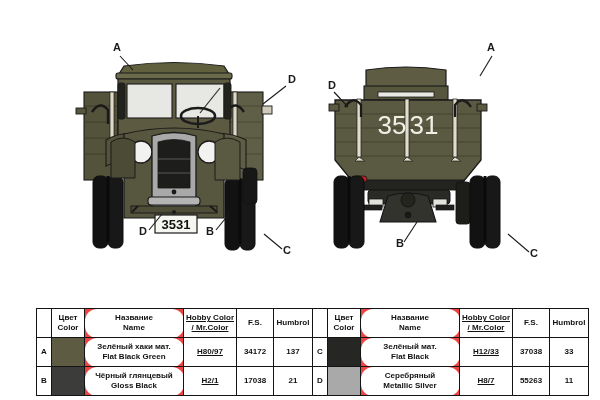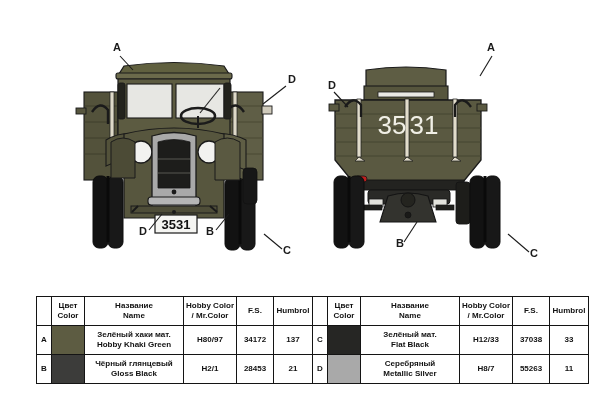--- a/index.html
+++ b/index.html
@@ -22,21 +22,21 @@
     font-weight:bold;
     font-size:11px;
     color:#1a1a1a;
     line-height:1;
     letter-spacing:0px;
   }
 
   
   .paint-table{
     position:absolute;
-    left:36px;top:296px;
+    left:36px;top:308px;
     width:528px;
     border-collapse:collapse;
     table-layout:fixed;
     background:#ef4444;
   }
   .paint-table td,.paint-table th{
     border:1px solid #141414;
     padding:0;
     font-family:"Liberation Sans", sans-serif;
     font-size:8px;
@@ -47,22 +47,22 @@
     line-height:1.25;
     background:#ffffff;
   }
   .paint-table thead td{
     height:28px;
     font-size:8px;
   }
   .paint-table tbody td{height:28px;}
   .c-key{width:14px;font-size:9px;}
   .c-swatch{width:32px;padding:0;}
-  .c-name{width:98px;text-align:left;padding-left:5px;}
-  .c-hobby{width:52px;}
+  .c-name{width:98px;text-align:left;padding-left:5px;border-radius:12px;}
+  .c-hobby{width:52px;text-decoration:underline;}
   .c-fs{width:36px;}
   .c-hum{width:38px;}
   .swatch{display:block;width:100%;height:28px;}
   .two-line span{display:block;}
   .hdr-2{line-height:1.3;}
 </style>
 </head>
 <body>
 
 <div id="root">
@@ -276,21 +276,21 @@
       </tr>
     </thead>
     <tbody>
       <tr>
         <td class="c-key">A</td>
         <td class="c-swatch">
           <span class="swatch" style="background:#5d5c42;"></span>
         </td>
         <td class="c-name two-line">
           <span>Зелёный хаки мат.</span>
-          <span>Hobby Khaki Green</span>
+          <span>Flat Black Green</span>
         </td>
         <td class="c-hobby">H80/97</td>
         <td class="c-fs">34172</td>
         <td class="c-hum">137</td>
 
         <td class="c-key">C</td>
         <td class="c-swatch">
           <span class="swatch" style="background:#262624;"></span>
         </td>
         <td class="c-name two-line">
@@ -304,21 +304,21 @@
       <tr>
         <td class="c-key">B</td>
         <td class="c-swatch">
           <span class="swatch" style="background:#3c3c3a;"></span>
         </td>
         <td class="c-name two-line">
           <span>Чёрный глянцевый</span>
           <span>Gloss Black</span>
         </td>
         <td class="c-hobby">H2/1</td>
-        <td class="c-fs">28453</td>
+        <td class="c-fs">17038</td>
         <td class="c-hum">21</td>
 
         <td class="c-key">D</td>
         <td class="c-swatch">
           <span class="swatch" style="background:#a9a9a9;"></span>
         </td>
         <td class="c-name two-line">
           <span>Серебряный</span>
           <span>Metallic Silver</span>
         </td>

